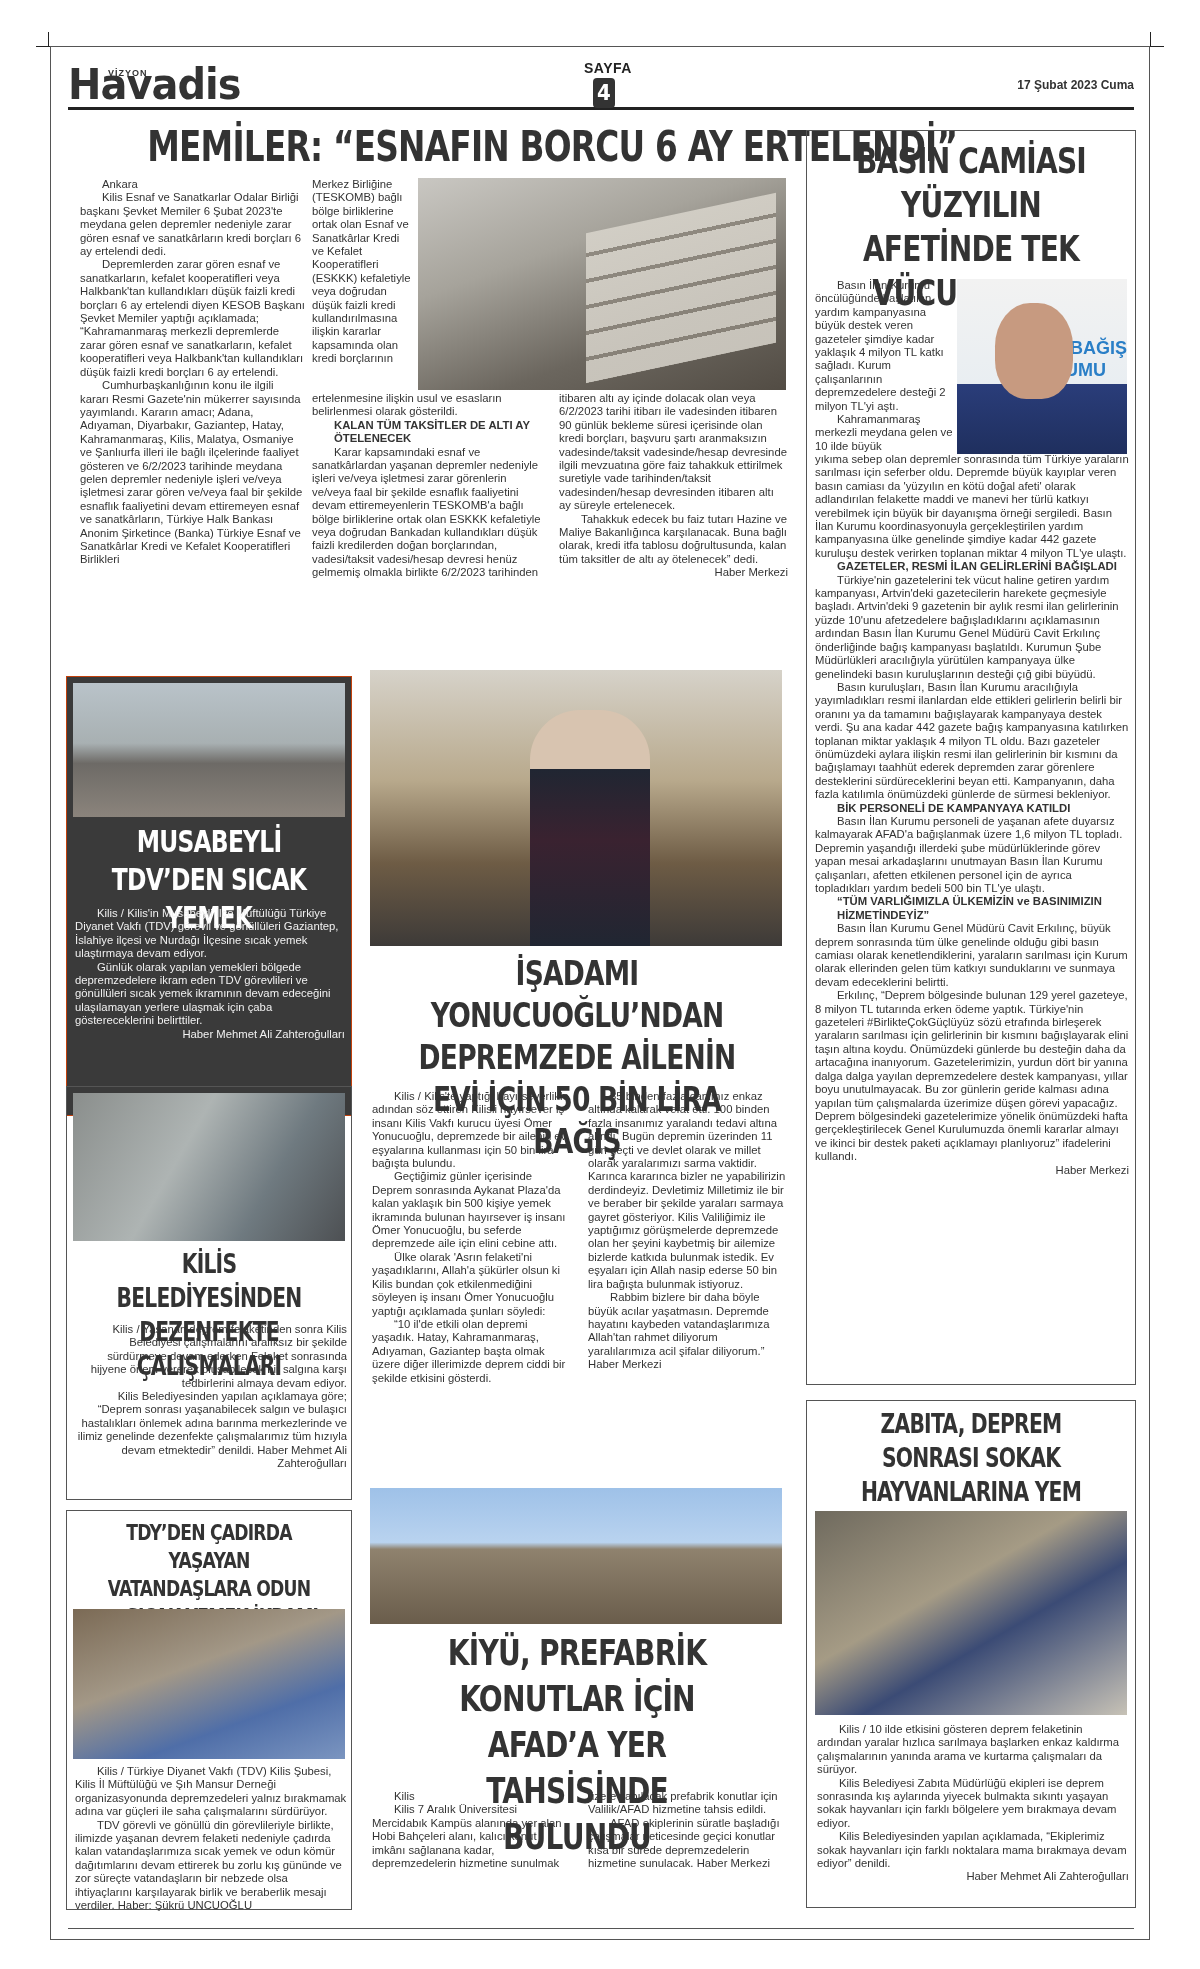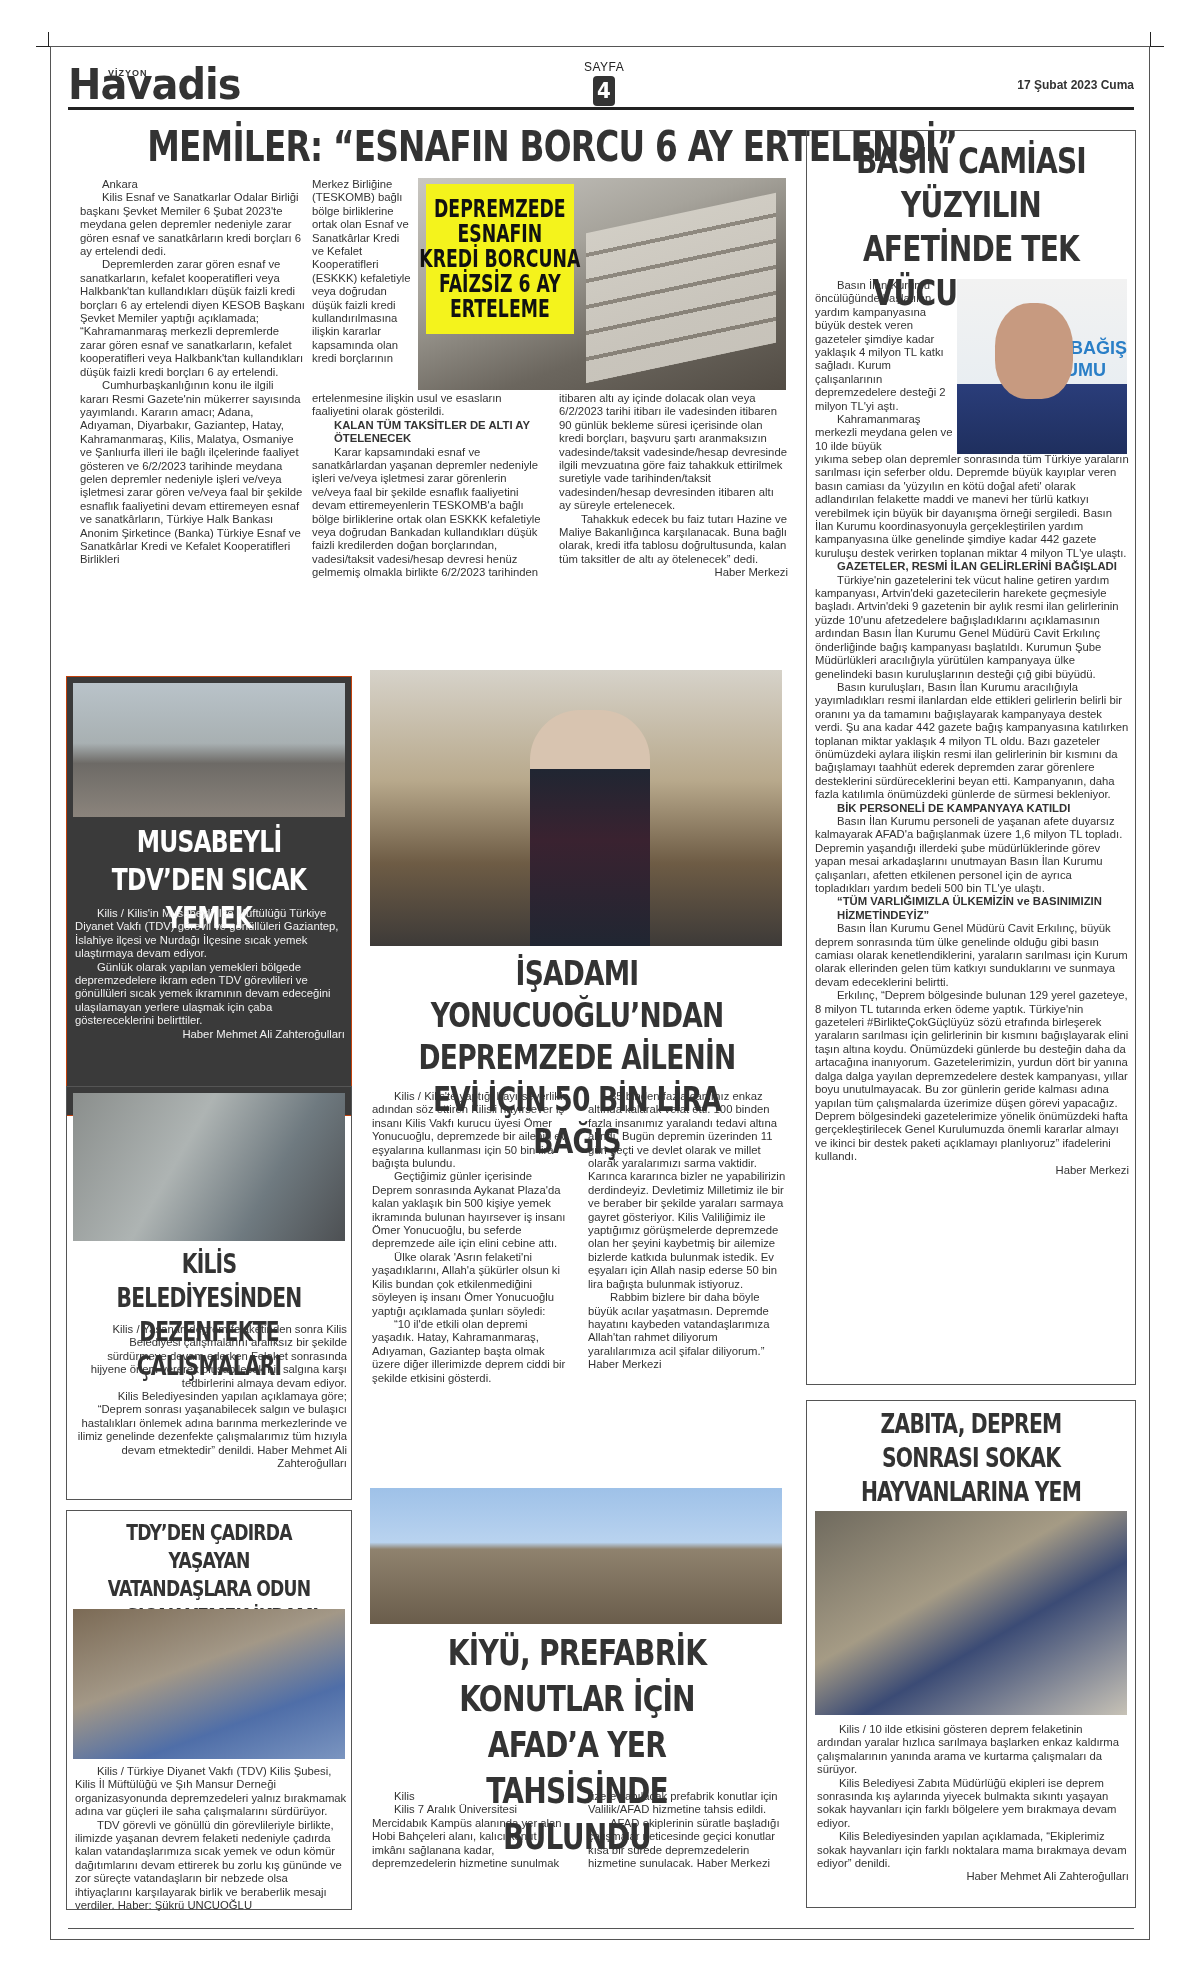--- a/index.html
+++ b/index.html
@@ -7,21 +7,21 @@
   body { position: relative; font-family: "Liberation Sans", sans-serif; color: #222; overflow: hidden; }
 
   .crop { position: absolute; background: #222; }
   .page-frame { position: absolute; left: 50px; top: 46px; width: 1100px; height: 1894px; border: 1px solid #555; border-bottom: 1px solid #555; }
 
   .masthead { position: absolute; left: 68px; top: 60px; width: 1066px; height: 50px; border-bottom: 3px solid #222; }
   .logo { position: absolute; left: 0; top: 2px; }
   .logo-small { position: absolute; left: 24px; top: 6px; font-size: 9px; font-weight: bold; letter-spacing: 1px; color: #333; margin-left: 16px; }
   .logo-main { font-family: "DejaVu Sans", sans-serif; font-weight: bold; font-size: 42px; letter-spacing: -1px; color: #333; line-height: 46px; transform: scaleX(0.95); transform-origin: left; display: inline-block; }
   .sayfa { position: absolute; left: 516px; top: 0; width: 40px; text-align: center; }
-  .sayfa-label { font-size: 12px; font-weight: normal; letter-spacing: 0.5px; }
+  .sayfa-label { font-size: 14px; font-weight: bold; letter-spacing: 0.5px; }
   .sayfa-num { display: inline-block; margin-top: 2px; width: 22px; height: 30px; background: #333; color: #fff; border-radius: 4px; font-family: "DejaVu Sans Condensed", "DejaVu Sans", sans-serif; font-size: 22px; font-weight: bold; line-height: 30px; }
   .date { position: absolute; right: 0; top: 18px; font-size: 12px; font-weight: bold; color: #333; }
 
   .headline { font-family: "DejaVu Sans", sans-serif; font-weight: bold; color: #333; text-align: center; line-height: 1.05; letter-spacing: -1px; transform: scaleX(0.78); transform-origin: center; }
   .headline.white { color: #fff; }
 
   .txt { font-size: 11.3px; line-height: 13.4px; color: #333; text-align: left; }
   .txt p { text-indent: 22px; }
   .txt .sub { font-weight: bold; padding-left: 22px; text-indent: 0; }
   .txt .sig { text-align: right; text-indent: 0; }
@@ -117,33 +117,24 @@
   <p>Depremlerden zarar gören esnaf ve sanatkarların, kefalet kooperatifleri veya Halkbank'tan kullandıkları düşük faizli kredi borçları 6 ay ertelendi diyen KESOB Başkanı Şevket Memiler yaptığı açıklamada; “Kahramanmaraş merkezli depremlerde zarar gören esnaf ve sanatkarların, kefalet kooperatifleri veya Halkbank'tan kullandıkları düşük faizli kredi borçları 6 ay ertelendi.</p>
   <p>Cumhurbaşkanlığının konu ile ilgili kararı Resmi Gazete'nin mükerrer sayısında yayımlandı. Kararın amacı; Adana, Adıyaman, Diyarbakır, Gaziantep, Hatay, Kahramanmaraş, Kilis, Malatya, Osmaniye ve Şanlıurfa illeri ile bağlı ilçelerinde faaliyet gösteren ve 6/2/2023 tarihinde meydana gelen depremler nedeniyle işleri ve/veya işletmesi zarar gören ve/veya faal bir şekilde esnaflık faaliyetini devam ettiremeyen esnaf ve sanatkârların, Türkiye Halk Bankası Anonim Şirketince (Banka) Türkiye Esnaf ve Sanatkârlar Kredi ve Kefalet Kooperatifleri Birlikleri</p>
 </div>
 
 <div class="txt main-col2">
   <div>Merkez Birliğine (TESKOMB) bağlı bölge birliklerine ortak olan Esnaf ve Sanatkârlar Kredi ve Kefalet Kooperatifleri (ESKKK) kefaletiyle veya doğrudan düşük faizli kredi kullandırılmasına ilişkin kararlar kapsamında olan kredi borçlarının</div>
 </div>
 
 <div class="photo main-photo">
   <div class="bldg"></div>
-  <div class="overlay">
-    <div>
-      <span>DEPREMZEDE</span>
-      <span>ESNAFIN</span>
-      <span>KREDİ BORCUNA</span>
-      <span>FAİZSİZ 6 AY</span>
-      <span>ERTELEME</span>
-    </div>
-  </div>
 </div>
 
 <div class="txt cols2 main-bottom">
-  <div>ertelenmesine ilişkin usul ve esasların faaliyetini olarak gösterildi.</div>
+  <div>ertelenmesine ilişkin usul ve esasların belirlenmesi olarak gösterildi.</div>
   <p class="sub">KALAN TÜM TAKSİTLER DE ALTI AY ÖTELENECEK</p>
   <p>Karar kapsamındaki esnaf ve sanatkârlardan yaşanan depremler nedeniyle işleri ve/veya işletmesi zarar görenlerin ve/veya faal bir şekilde esnaflık faaliyetini devam ettiremeyenlerin TESKOMB'a bağlı bölge birliklerine ortak olan ESKKK kefaletiyle veya doğrudan Bankadan kullandıkları düşük faizli kredilerden doğan borçlarından, vadesi/taksit vadesi/hesap devresi henüz gelmemiş olmakla birlikte 6/2/2023 tarihinden itibaren altı ay içinde dolacak olan veya 6/2/2023 tarihi itibarı ile vadesinden itibaren 90 günlük bekleme süresi içerisinde olan kredi borçları, başvuru şartı aranmaksızın vadesinde/taksit vadesinde/hesap devresinde ilgili mevzuatına göre faiz tahakkuk ettirilmek suretiyle vade tarihinden/taksit vadesinden/hesap devresinden itibaren altı ay süreyle ertelenecek.</p>
   <p>Tahakkuk edecek bu faiz tutarı Hazine ve Maliye Bakanlığınca karşılanacak. Buna bağlı olarak, kredi itfa tablosu doğrultusunda, kalan tüm taksitler de altı ay ötelenecek” dedi.</p>
   <p class="sig">Haber Merkezi</p>
 </div>
 
 <div class="box basin-box">
   <div class="headline basin-head">BASIN CAMİASI YÜZYILIN AFETİNDE TEK VÜCUT OLDU</div>
   <div class="txt basin-text-top">
     <p>Basın İlan Kurumu öncülüğünde başlatılan yardım kampanyasına büyük destek veren gazeteler şimdiye kadar yaklaşık 4 milyon TL katkı sağladı. Kurum çalışanlarının depremzedelere desteği 2 milyon TL'yi aştı.</p>

